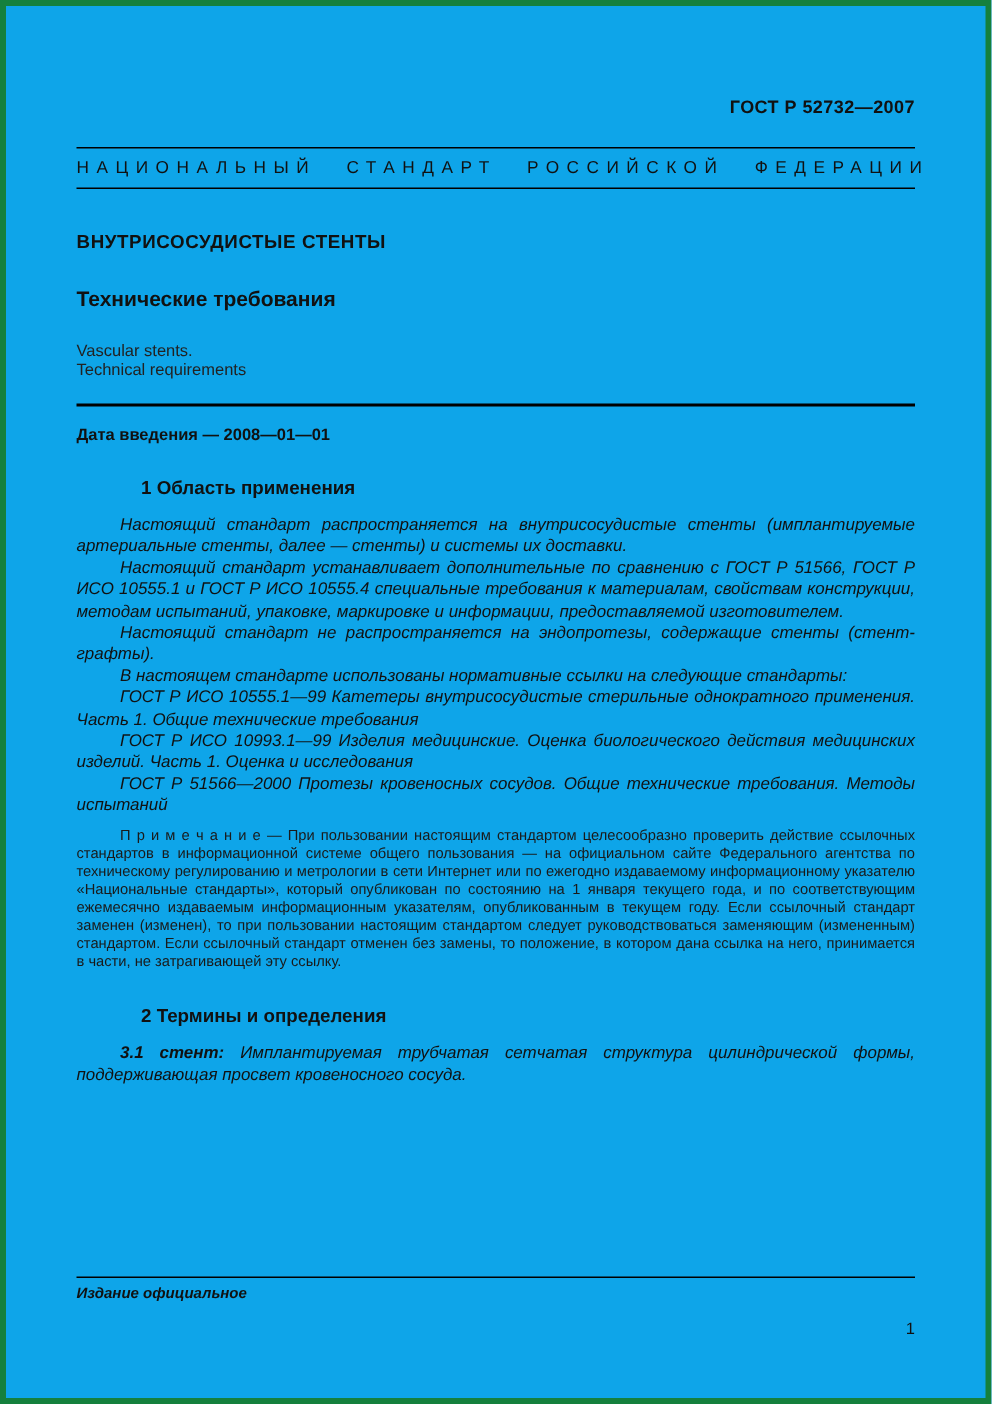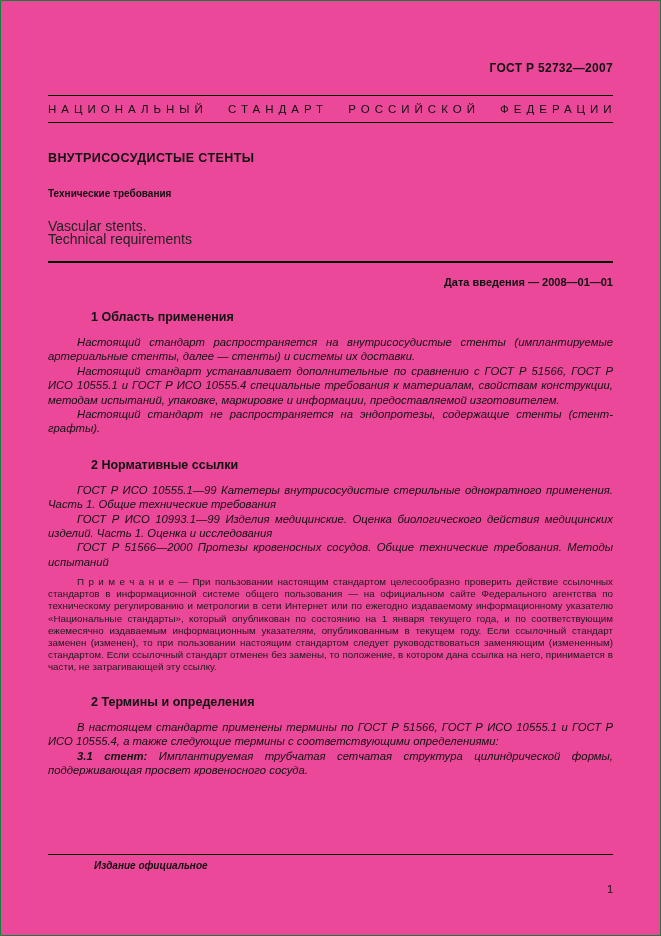--- a/index.html
+++ b/index.html
@@ -1,42 +1,42 @@
 <!DOCTYPE html>
 <html><head>
 <meta charset="utf-8">
 <style>
   html,body{margin:0;padding:0;background:#f2f2f2;}
   .page{
-    width:661px;height:936px;background:#ec4899;position:relative;
+    width:661px;height:936px;background:#0ea5e9;position:relative;
     box-sizing:border-box;padding:60px 47px 0 47px;
     font-family:"Liberation Sans",sans-serif;color:#111;
-    border:1px solid #15803d;margin:0 auto;overflow:hidden;
+    border:4px solid #15803d;margin:0 auto;overflow:hidden;
   }
   .doc-number{text-align:right;font-weight:bold;font-size:12px;letter-spacing:.3px;}
   .rule{border:none;border-top:1px solid #000;margin:0;}
   .rule-top{margin-top:20px;}
   .banner{
     margin-top:7px;text-align:center;font-weight:normal;font-size:11.5px;
     letter-spacing:5px;word-spacing:12px;white-space:nowrap;
   }
   .rule-banner{margin-top:7px;}
   .title-block{text-align:left;}
   .doc-title{margin-top:28px;font-size:12.5px;font-weight:bold;letter-spacing:.4px;}
-  .doc-subtitle{margin-top:23px;font-size:10px;font-weight:bold;}
-  .title-en{margin-top:21px;font-size:14px;line-height:13px;color:#222;}
+  .doc-subtitle{margin-top:23px;font-size:14px;font-weight:bold;}
+  .title-en{margin-top:21px;font-size:11px;line-height:13px;color:#222;}
   .rule-thick{border:none;border-top:2px solid #000;margin-top:15px;}
-  .effective-date{margin-top:13px;text-align:right;font-weight:bold;font-size:11px;}
+  .effective-date{margin-top:13px;font-weight:bold;font-size:11px;}
   .section-heading{font-size:12.5px;font-weight:bold;margin:22px 0 11px 43px;}
   .body-p{font-size:11.3px;line-height:14.4px;text-align:justify;text-indent:29px;margin:0;font-style:italic;}
   .note-p{font-size:9.8px;line-height:12.1px;text-align:justify;text-indent:29px;margin:7px 0 0 0;color:#1a1a1a;}
   .term-label{font-weight:bold;}
   .footer{position:absolute;left:47px;right:47px;bottom:40px;}
   .footer .rule{margin-bottom:5px;}
-  .edition{font-size:10px;font-weight:bold;font-style:italic;margin-left:46px;}
+  .edition{font-size:10px;font-weight:bold;font-style:italic;}
   .page-num{text-align:right;font-size:11px;margin-top:12px;}
 </style>
 </head>
 <body>
 
 <div class="page">
 
   <div class="doc-number">ГОСТ Р 52732—2007</div>
 
   <hr class="rule rule-top">
@@ -56,28 +56,27 @@
 
   <hr class="rule-thick">
 
   <div class="effective-date">Дата введения — 2008—01—01</div>
 
   <div class="section-heading">1  Область применения</div>
   <p class="body-p">Настоящий стандарт распространяется на внутрисосудистые стенты (имплантируемые артериальные стенты, далее — стенты) и системы их доставки.</p>
   <p class="body-p">Настоящий стандарт устанавливает дополнительные по сравнению с ГОСТ Р 51566, ГОСТ Р ИСО 10555.1 и ГОСТ Р ИСО 10555.4 специальные требования к материалам, свойствам конструкции, методам испытаний, упаковке, маркировке и информации, предоставляемой изготовителем.</p>
   <p class="body-p">Настоящий стандарт не распространяется на эндопротезы, содержащие стенты (стент-графты).</p>
 
-  <div class="section-heading">2  Нормативные ссылки</div>
+  <p class="body-p">В настоящем стандарте использованы нормативные ссылки на следующие стандарты:</p>
   <p class="body-p">ГОСТ Р ИСО 10555.1—99  Катетеры внутрисосудистые стерильные однократного применения. Часть 1. Общие технические требования</p>
   <p class="body-p">ГОСТ Р ИСО 10993.1—99  Изделия медицинские. Оценка биологического действия медицинских изделий. Часть 1. Оценка и исследования</p>
   <p class="body-p">ГОСТ Р 51566—2000  Протезы кровеносных сосудов. Общие технические требования. Методы испытаний</p>
   <p class="note-p">П р и м е ч а н и е — При пользовании настоящим стандартом целесообразно проверить действие ссылочных стандартов в информационной системе общего пользования — на официальном сайте Федерального агентства по техническому регулированию и метрологии в сети Интернет или по ежегодно издаваемому информационному указателю «Национальные стандарты», который опубликован по состоянию на 1 января текущего года, и по соответствующим ежемесячно издаваемым информационным указателям, опубликованным в текущем году. Если ссылочный стандарт заменен (изменен), то при пользовании настоящим стандартом следует руководствоваться заменяющим (измененным) стандартом. Если ссылочный стандарт отменен без замены, то положение, в котором дана ссылка на него, принимается в части, не затрагивающей эту ссылку.</p>
 
   <div class="section-heading">2  Термины и определения</div>
-  <p class="body-p">В настоящем стандарте применены термины по ГОСТ Р 51566, ГОСТ Р ИСО 10555.1 и ГОСТ Р ИСО 10555.4, а также следующие термины с соответствующими определениями:</p>
   <p class="body-p"><span class="term-label">3.1 стент:</span><span> Имплантируемая трубчатая сетчатая структура цилиндрической формы, поддерживающая просвет кровеносного сосуда.</span></p>
 
   <div class="footer">
     <hr class="rule">
     <div class="edition">Издание официальное</div>
     <div class="page-num">1</div>
   </div>
 
 </div>
 

